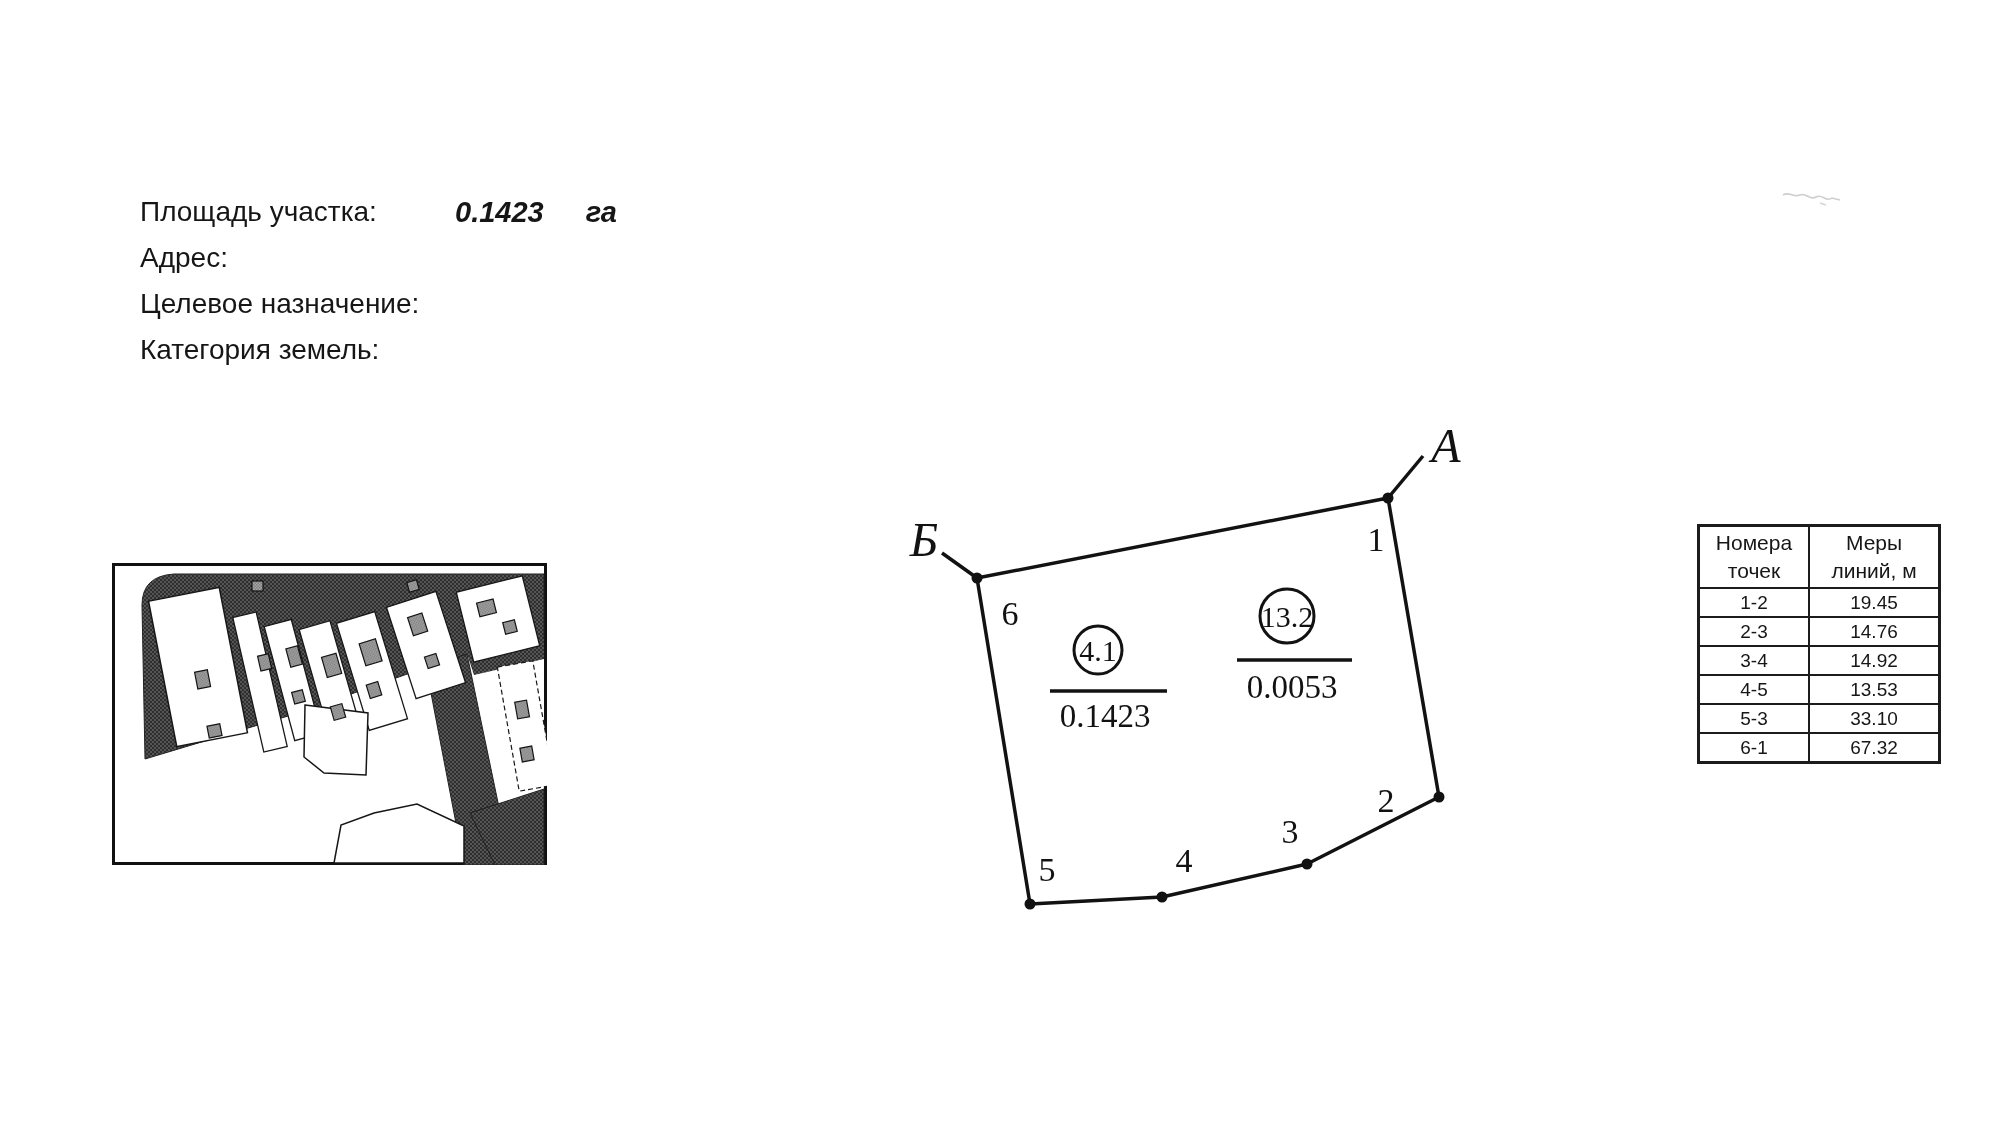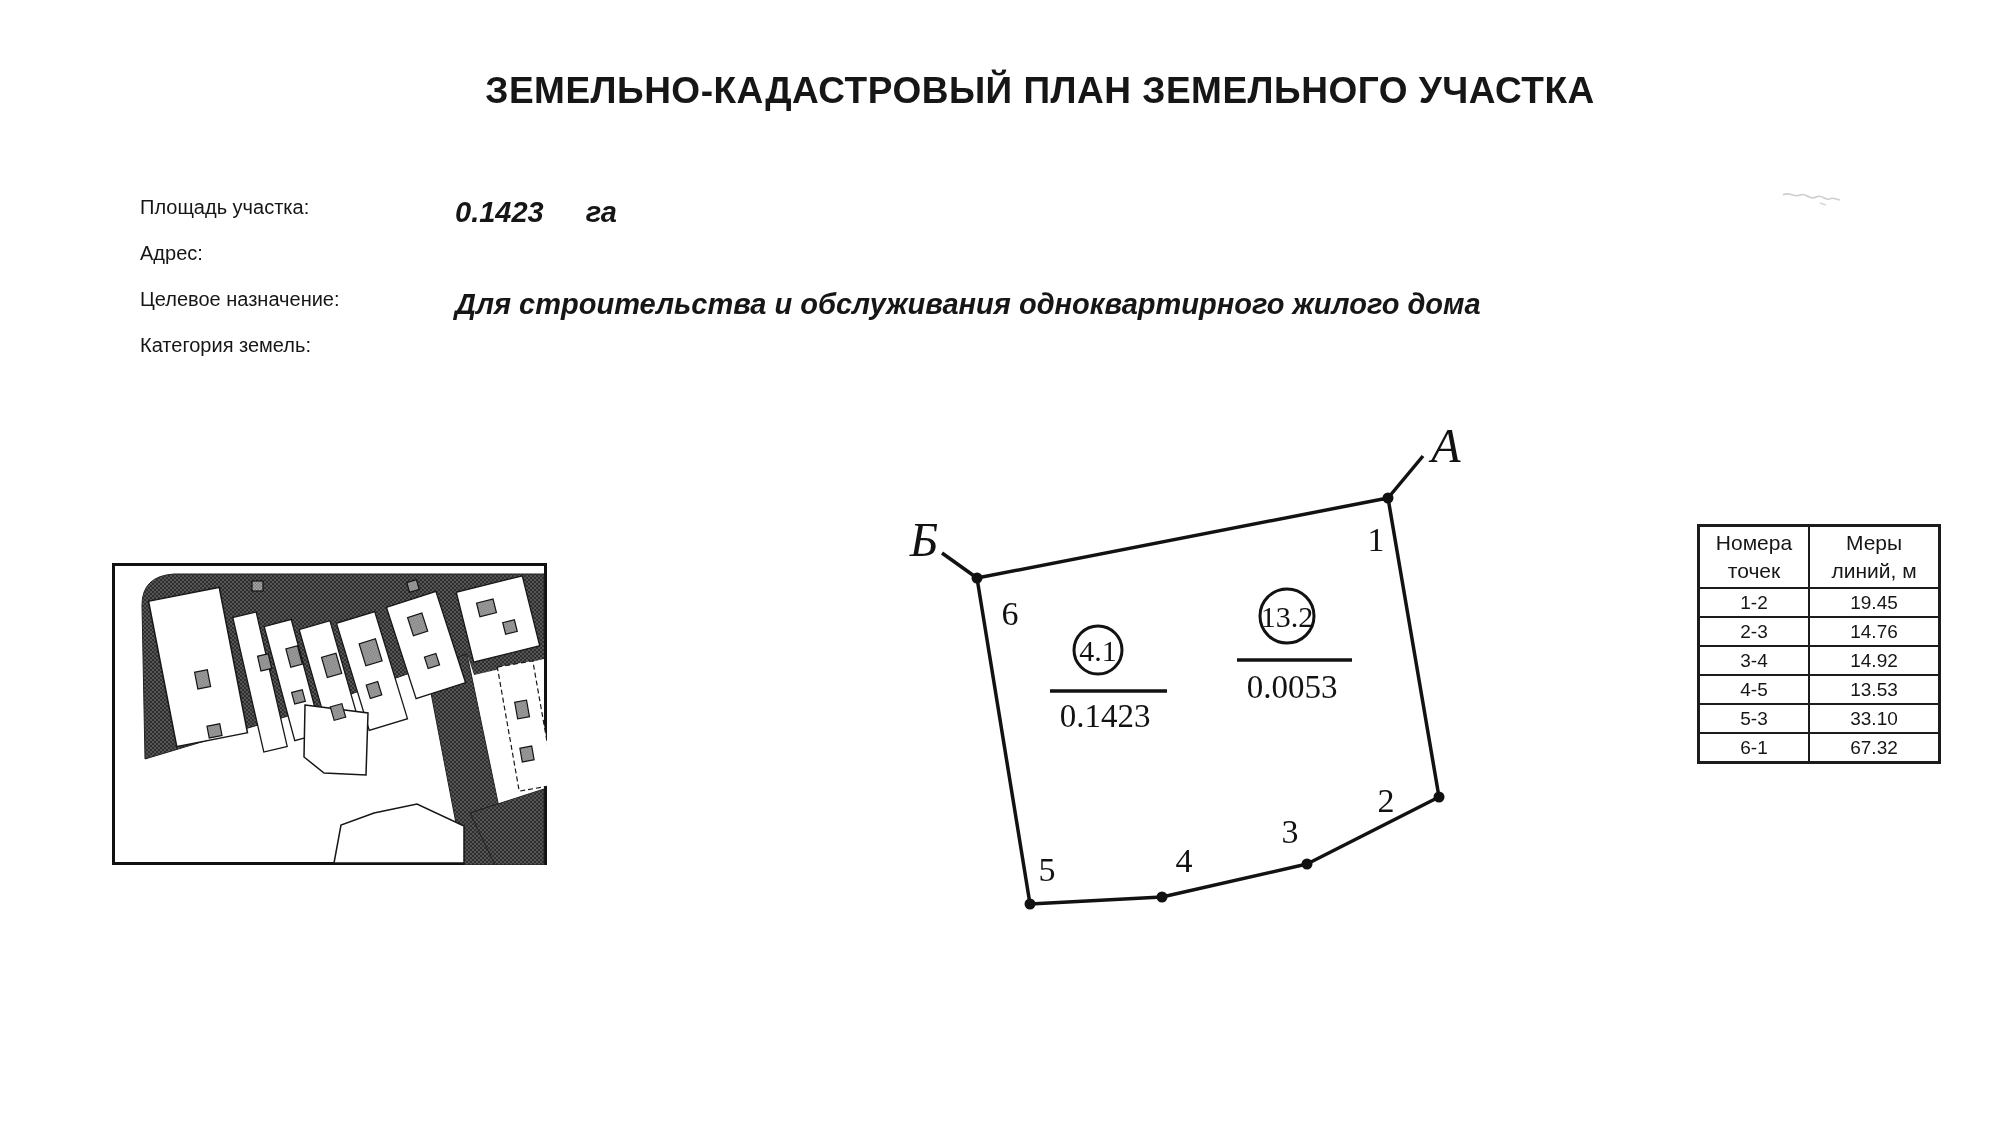--- a/index.html
+++ b/index.html
@@ -6,54 +6,52 @@
   .page{
     position:relative;width:2000px;height:1125px;background:#ffffff;
     font-family:"Liberation Sans",sans-serif;color:#161616;overflow:hidden;
   }
   .doc-title{
     position:absolute;left:400px;top:70px;width:1280px;text-align:center;
     font-size:37px;font-weight:bold;letter-spacing:.5px;white-space:nowrap;
   }
   .attrs{position:absolute;left:140px;top:0;width:1700px;}
   .arow{position:absolute;height:40px;width:1700px;}
-  .alabel{position:absolute;left:0;font-size:20px;white-space:nowrap;}
+  .alabel{position:absolute;left:0;font-size:28px;white-space:nowrap;}
   .avalue{position:absolute;left:315px;font-size:29px;font-weight:bold;font-style:italic;white-space:nowrap;}
   .aunit{margin-left:42px;}
   .map-wrap{position:absolute;left:112px;top:563px;width:435px;height:302px;}
   .diagram-wrap{position:absolute;left:880px;top:420px;width:620px;height:520px;}
   .smudge-wrap{position:absolute;left:1780px;top:185px;width:70px;height:26px;}
   .measures{position:absolute;left:1697px;top:524px;}
   .measures table{border-collapse:collapse;table-layout:fixed;}
   .measures td,.measures th{border:2px solid #1c1c1c;text-align:center;vertical-align:middle;padding:0 2px;margin-left:43px;}
   .measures table{border:3px solid #1c1c1c;}
   .measures th{width:104px;height:60px;font-size:21px;font-weight:normal;line-height:1.35;}
   .measures th.c2{width:124px;}
   .measures td{height:27px;font-size:19px;}
   .serif-t{font-family:"Liberation Serif",serif;fill:#121212;}
   svg{display:block;}
 </style>
 </head>
 <body>
 
 <div class="page">
 
-  <div class="doc-title">ЗЕМЕЛЬНО-КАДАСТРОВЫЙ ПЛАН ЗЕМЕЛЬНОГО УЧАСТКА</div>
 
   <div class="attrs">
     <div class="arow" style="top:196px">
       <span class="alabel">Площадь участка:</span>
       <span class="avalue"><span>0.1423</span><span class="aunit">га</span></span>
     </div>
     <div class="arow" style="top:242px">
       <span class="alabel">Адрес:</span>
     </div>
     <div class="arow" style="top:288px">
       <span class="alabel">Целевое назначение:</span>
-      <span class="avalue">Для строительства и обслуживания одноквартирного жилого дома</span>
     </div>
     <div class="arow" style="top:334px">
       <span class="alabel">Категория земель:</span>
     </div>
   </div>
 
   <div class="smudge-wrap">
     <svg width="70" height="26" viewBox="0 0 70 26">
       <path d="M3,10 C9,6 14,13 20,10 S30,16 36,12 S46,18 52,13 l8,2" fill="none" stroke="#bdbdbd" stroke-width="1.6" opacity="0.75"></path>
       <path d="M40,18 l6,2" fill="none" stroke="#c4c4c4" stroke-width="1.4" opacity="0.7"></path>

